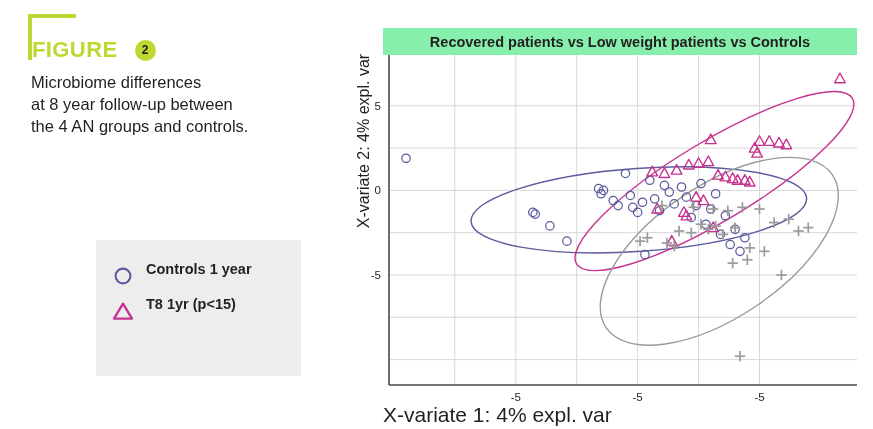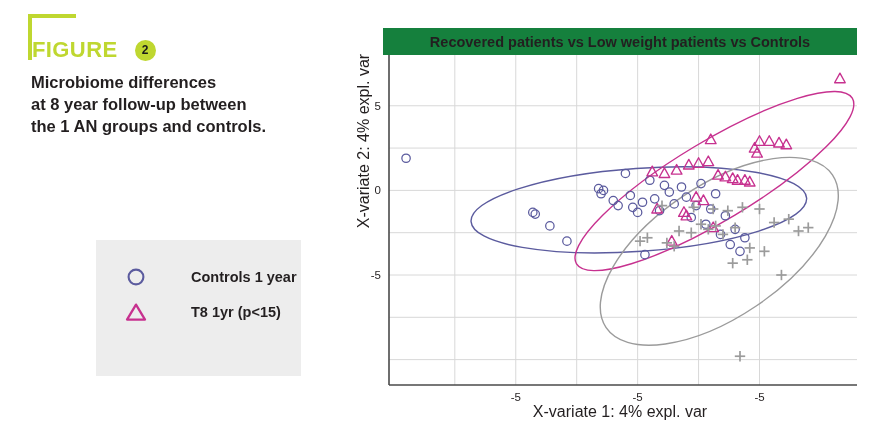--- a/index.html
+++ b/index.html
@@ -54,39 +54,37 @@
     align-items: center;
     justify-content: center;
     line-height: 1;
   }
   #figure-caption-text {
     position: absolute;
     left: 31px; top: 72px;
     width: 300px;
     color: #231f20;
     font-size: 16.5px;
-    font-weight: bold;
+    font-weight: normal;
     line-height: 1.33;
   }
   #figure-caption-text div { white-space: nowrap; }
 
   
   #legend-panel {
     position: absolute;
     left: 96px; top: 240px;
     width: 205px; height: 136px;
     background: #ededed;
   }
   .legend-row {
     position: absolute;
-    left: 23px;
-    display: flex;
-    align-items: center;
+    left: 10px;
+    display: flex;
     height: 32px;
-    gap: 32px;
   }
   .legend-row:nth-of-type(1) { top: 21px; }
   .legend-row:nth-of-type(2) { top: 56px; }
   .legend-row:nth-of-type(3) { top: 91px; }
   .legend-glyph {
     width: 34px; height: 30px;
     display: flex;
     align-items: center;
     justify-content: center;
     flex: 0 0 34px;
@@ -102,21 +100,21 @@
   
   #plot-panel {
     position: absolute;
     left: 330px; top: 14px;
     width: 543px; height: 415px;
   }
   #plot-title-strip {
     position: absolute;
     left: 53px; top: 14px;
     width: 474px; height: 27px;
-    background: #15803d;
+    background: #86efac;
     display: flex;
     align-items: center;
     justify-content: center;
   }
   #plot-title-text {
     font-size: 14.5px;
     font-weight: bold;
     color: #231f20;
     white-space: nowrap;
   }
@@ -131,22 +129,21 @@
     text-align: center;
     transform: rotate(-90deg);
     font-size: 16px;
     color: #231f20;
     white-space: nowrap;
   }
   #x-axis-title {
     position: absolute;
     left: 53px; top: 389px;
     width: 474px;
-    text-align: center;
-    font-size: 16px;
+    font-size: 21px;
     color: #231f20;
   }
   .tick-text {
     font-size: 11.5px;
     fill: #231f20;
     font-family: "Liberation Sans", sans-serif;
   }
 </style>
 </head>
 <body>
@@ -156,21 +153,21 @@
   <div id="figure-bracket"></div>
 
   <div id="figure-header">
     <span id="figure-word">FIGURE</span>
     <span id="figure-number-badge">2</span>
   </div>
 
   <div id="figure-caption-text">
     <div>Microbiome differences</div>
     <div>at 8 year follow-up between</div>
-    <div>the 1 AN groups and controls.</div>
+    <div>the 4 AN groups and controls.</div>
   </div>
 
   <div id="legend-panel">
 
     <div class="legend-row">
       <span class="legend-glyph">
         <svg width="22" height="22" viewBox="0 0 22 22">
           <circle cx="11" cy="11" r="7.4" fill="none" stroke="#5b5b9e" stroke-width="2.1"></circle>
         </svg>
       </span>

